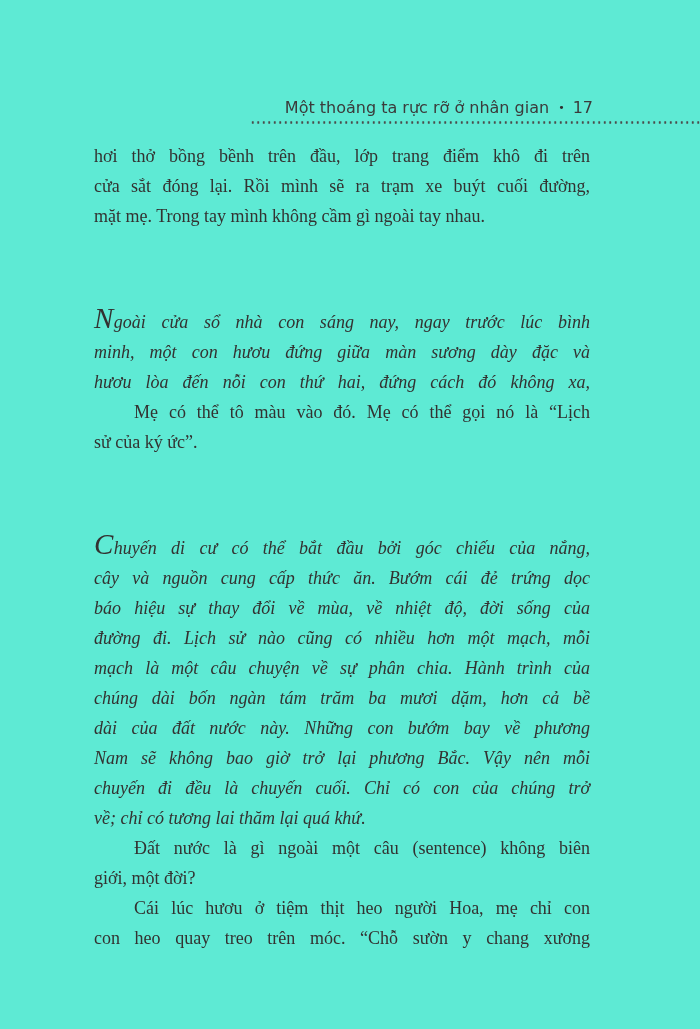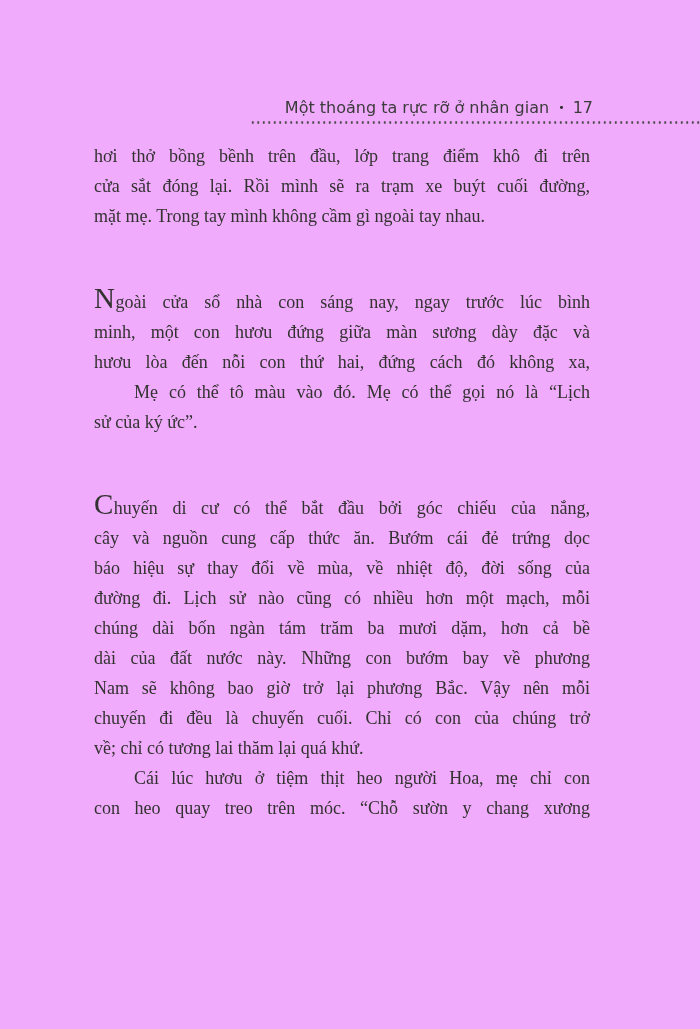--- a/index.html
+++ b/index.html
@@ -4,21 +4,21 @@
 <style>
   html, body {
     margin: 0;
     padding: 0;
     background: #e8e8e8;
   }
   .page {
     position: relative;
     width: 700px;
     height: 1029px;
-    background: #f0abfc;
+    background: #5eead4;
     overflow: hidden;
     font-family: "Liberation Serif", "DejaVu Serif", serif;
     color: #333231;
   }
 
   
   .header {
     position: absolute;
     top: 98px;
     right: 107px;
@@ -50,21 +50,21 @@
   
   .body-text {
     position: absolute;
     top: 141px;
     left: 94px;
     width: 496px;
     font-size: 18px;
     line-height: 30px;
   }
   .para { margin: 0; }
-  .para.section-start { margin-top: 56px; }
+  .para.section-start { margin-top: 76px; font-style: italic; }
   .bline {
     text-align: justify;
     text-align-last: justify;
     text-justify: inter-word;
     height: 30px;
   }
   .bline.final { text-align-last: left; }
   .bline.indent { text-indent: 40px; }
   .initial {
     font-size: 29px;
@@ -96,25 +96,30 @@
       </div>
       <div class="para indented">
         <div class="bline indent">Mẹ có thể tô màu vào đó. Mẹ có thể gọi nó là “Lịch</div>
         <div class="bline final">sử của ký ức”.</div>
       </div>
       <div class="para section-start">
         <div class="bline"><span class="initial">C</span>huyến di cư có thể bắt đầu bởi góc chiếu của nắng,</div>
         <div class="bline">cây và nguồn cung cấp thức ăn. Bướm cái đẻ trứng dọc</div>
         <div class="bline">báo hiệu sự thay đổi về mùa, về nhiệt độ, đời sống của</div>
         <div class="bline">đường đi. Lịch sử nào cũng có nhiều hơn một mạch, mỗi</div>
+        <div class="bline">mạch là một câu chuyện về sự phân chia. Hành trình của</div>
         <div class="bline">chúng dài bốn ngàn tám trăm ba mươi dặm, hơn cả bề</div>
         <div class="bline">dài của đất nước này. Những con bướm bay về phương</div>
         <div class="bline">Nam sẽ không bao giờ trở lại phương Bắc. Vậy nên mỗi</div>
         <div class="bline">chuyến đi đều là chuyến cuối. Chỉ có con của chúng trở</div>
         <div class="bline final">về; chỉ có tương lai thăm lại quá khứ.</div>
+      </div>
+      <div class="para indented">
+        <div class="bline indent">Đất nước là gì ngoài một câu (sentence) không biên</div>
+        <div class="bline final">giới, một đời?</div>
       </div>
       <div class="para indented">
         <div class="bline indent">Cái lúc hươu ở tiệm thịt heo người Hoa, mẹ chỉ con</div>
         <div class="bline">con heo quay treo trên móc. “Chỗ sườn y chang xương</div>
       </div>
     </div>
 
 </div>
 
 </body></html>

